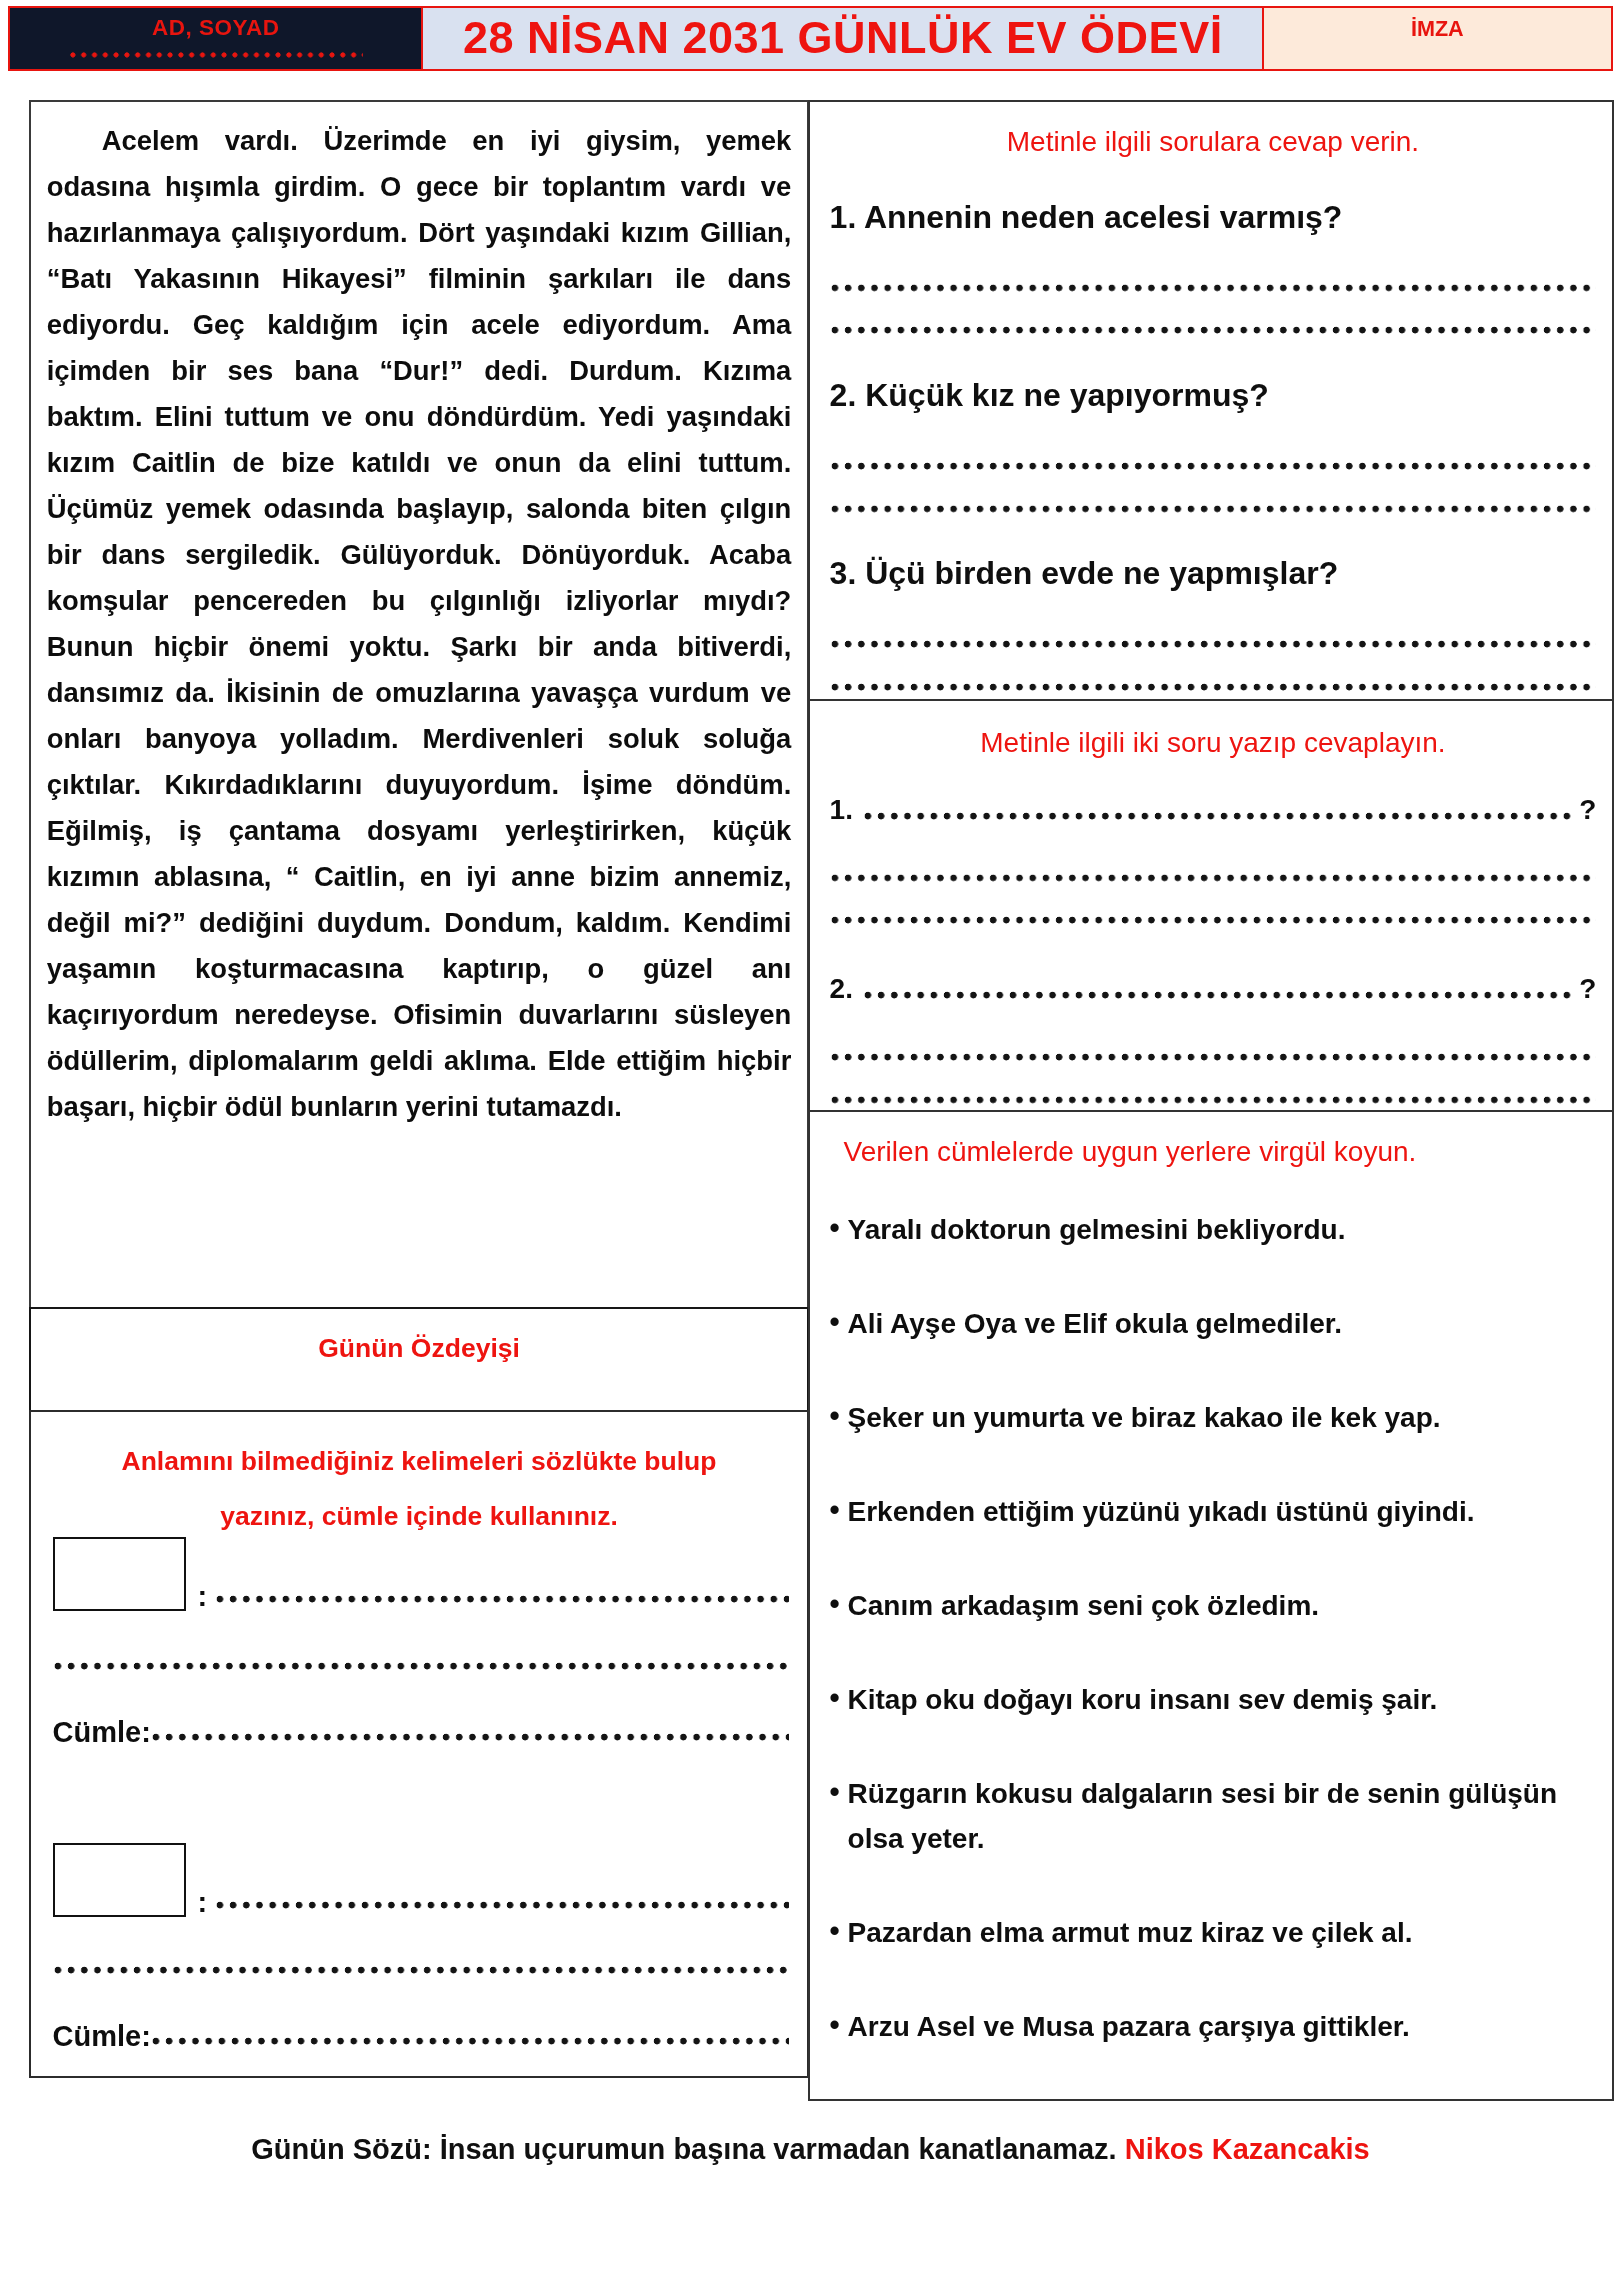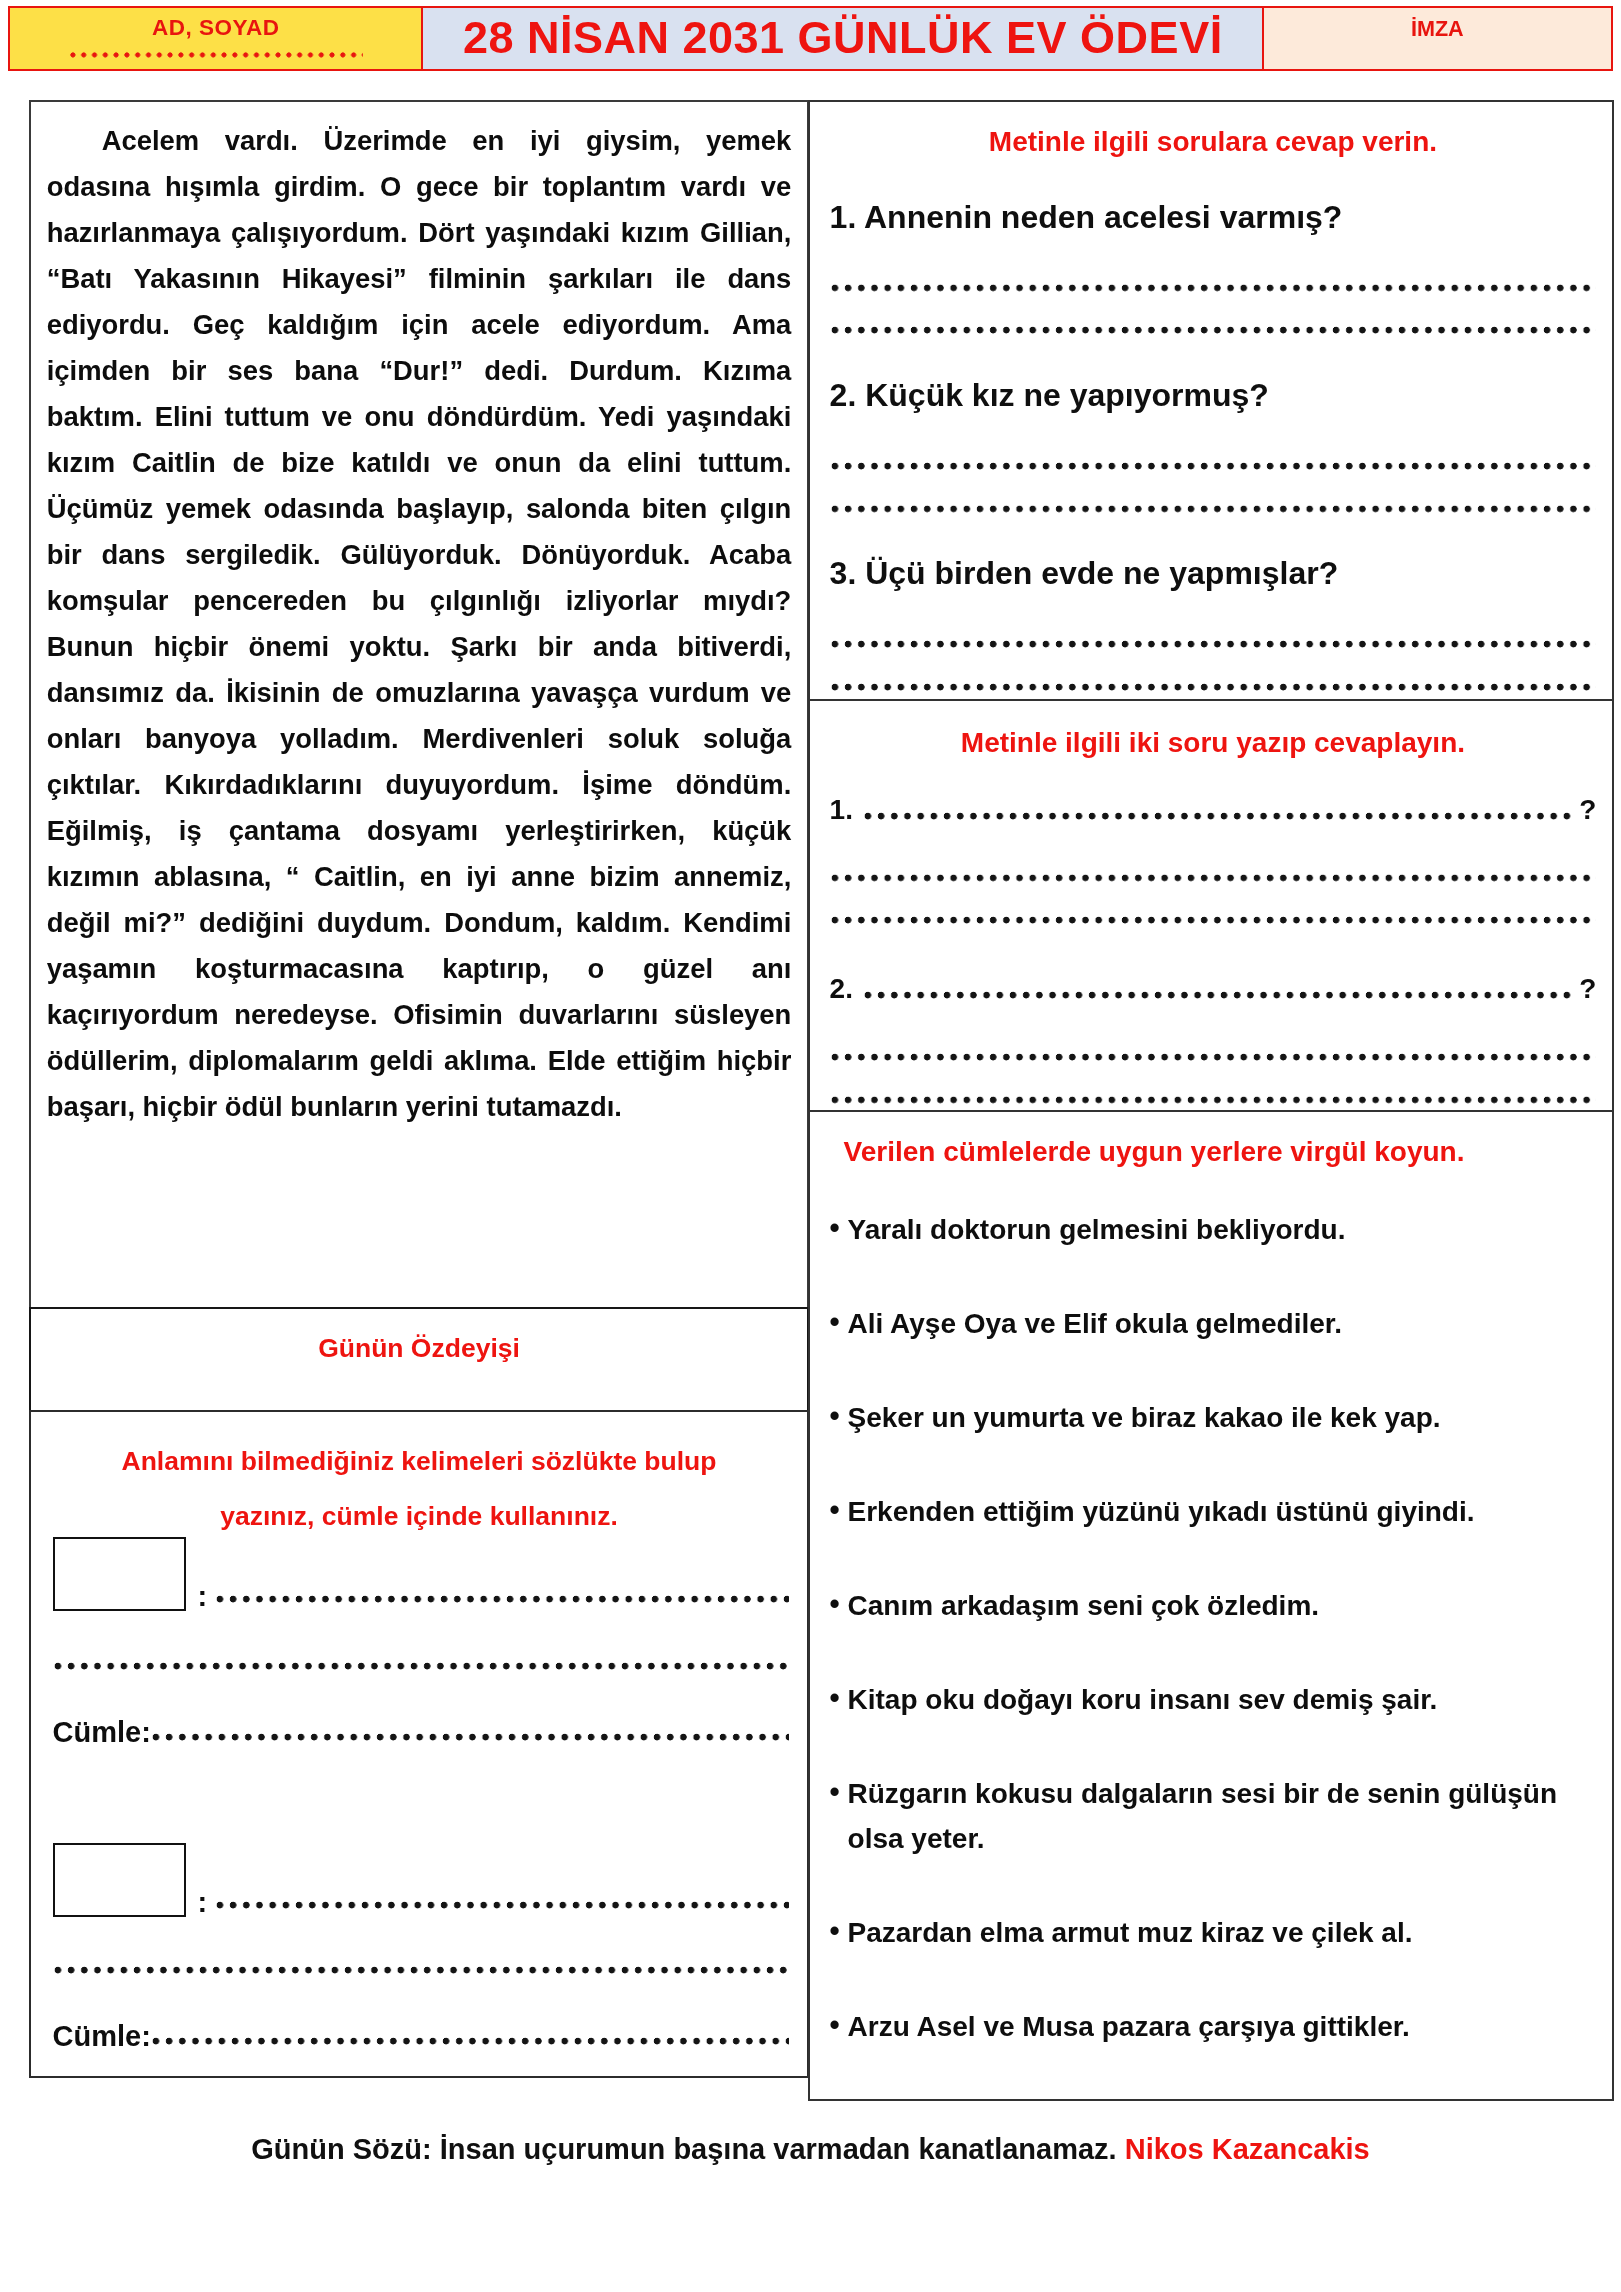--- a/index.html
+++ b/index.html
@@ -4,35 +4,35 @@
 <style>
   html,body{margin:0;padding:0;background:#ffffff;}
   *{box-sizing:border-box;}
   .page{
     position:relative;width:1621px;height:2293px;background:#ffffff;
     font-family:"Liberation Sans","DejaVu Sans",sans-serif;color:#0e0e0e;overflow:hidden;
   }
   
   .header-row{position:absolute;left:7.8px;top:5.9px;width:1605px;height:65px;display:flex;}
   .h-cell{border:2.9px solid #e8150f;height:100%;}
-  .name-cell{width:416px;background:#fde047;display:flex;flex-direction:column;align-items:center;justify-content:flex-start;padding-top:6.9px;}
+  .name-cell{width:416px;background:#0f172a;display:flex;flex-direction:column;align-items:center;justify-content:flex-start;padding-top:6.9px;}
   .name-label{color:#e8150f;font-weight:bold;font-size:22.5px;letter-spacing:0.5px;}
   .name-dots{width:294px;height:9.8px;margin-top:8.8px;
     background-image:radial-gradient(circle at 3.9px 4.9px,#e8150f 2.3px,transparent 2.8px);
     background-size:10.8px 9.8px;background-repeat:repeat-x;}
   .title-cell{flex:1;margin-left:-2.9px;background:#d9e1f0;display:flex;align-items:center;justify-content:center;}
   .main-title{color:#ee1410;font-weight:bold;font-size:45px;letter-spacing:0.5px;white-space:nowrap;}
   .imza-cell{width:351px;margin-left:-2.9px;background:#fdeada;display:flex;justify-content:center;padding-top:7.8px;}
   .imza-label{color:#e8150f;font-weight:bold;font-size:21.6px;}
 
   
   .dotline{height:12.7px;background-image:radial-gradient(circle at 4.9px 6.9px,#141414 3px,transparent 3.6px);
     background-size:13.2px 12.7px;background-repeat:repeat-x;}
   .red{color:#ee1410;}
-  .sec-title{color:#ee1410;font-weight:bold;font-size:28px;text-align:center;}
+  .sec-title{color:#ee1410;font-weight:normal;font-size:28px;text-align:center;}
 
   
   .left-col{position:absolute;left:29px;top:100px;width:780px;}
   .story-box{height:1209px;border:2px solid #3a3a3a;padding:15.7px 15.7px 0 15.7px;overflow:hidden;}
   .story-text{font-size:27.4px;font-weight:bold;line-height:46px;text-align:justify;text-indent:55px;color:#0d0d0d;}
   .motto-box{margin-top:-2px;height:105px;border:2.9px solid #161616;text-align:center;}
   .motto-title{color:#ee1410;font-weight:bold;font-size:26.5px;margin-top:23.5px;}
   .vocab-box{margin-top:-2px;height:668px;border:2.9px solid #2c2c2c;position:relative;}
   .vocab-title{color:#ee1410;font-weight:bold;font-size:26.5px;line-height:55px;text-align:center;max-width:686px;margin:21.6px auto 0 auto;}
   .vocab-row{position:absolute;left:21.6px;right:17.6px;display:flex;align-items:flex-end;}

